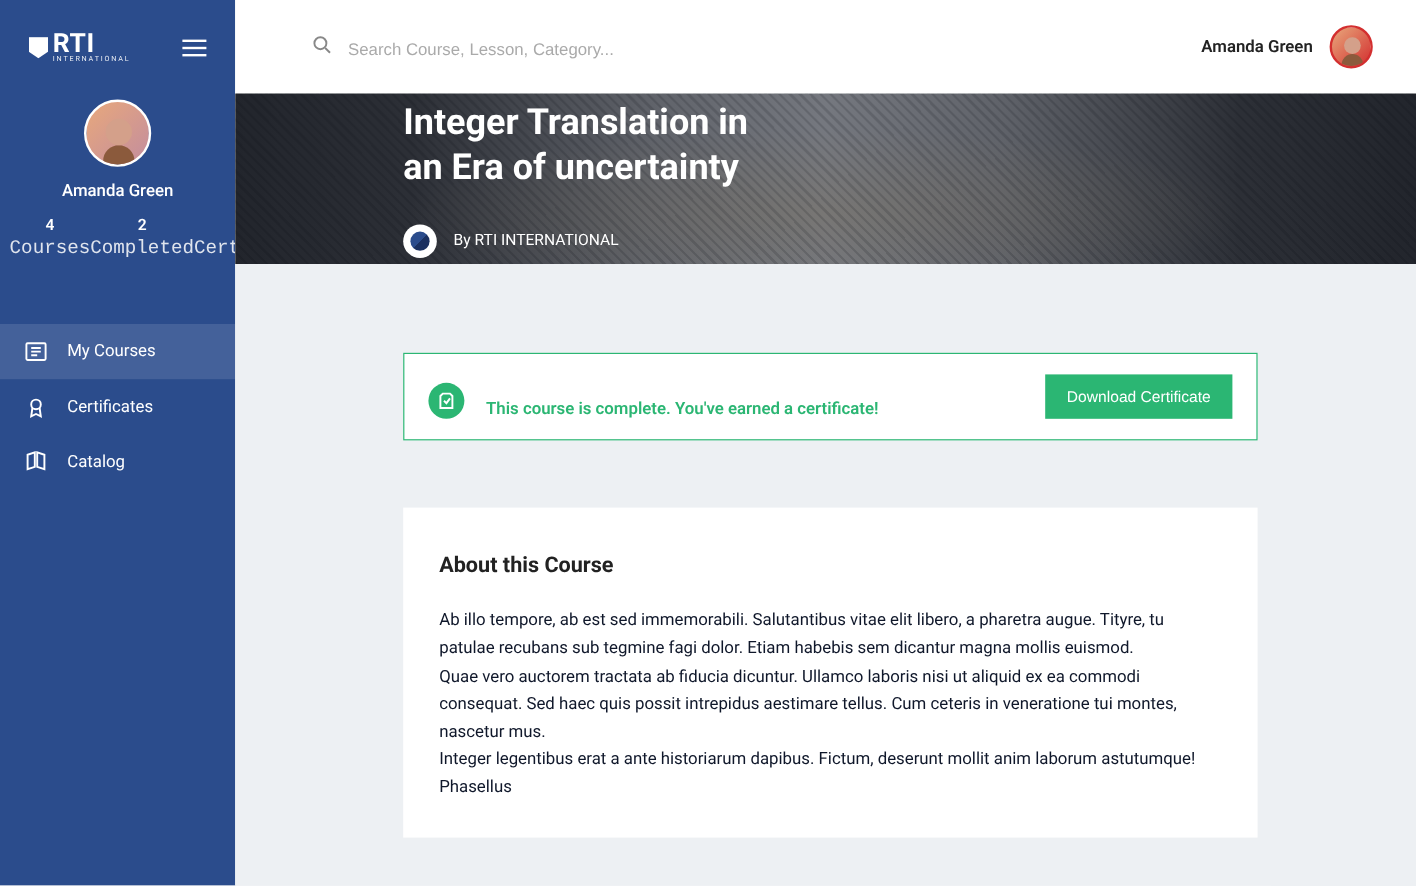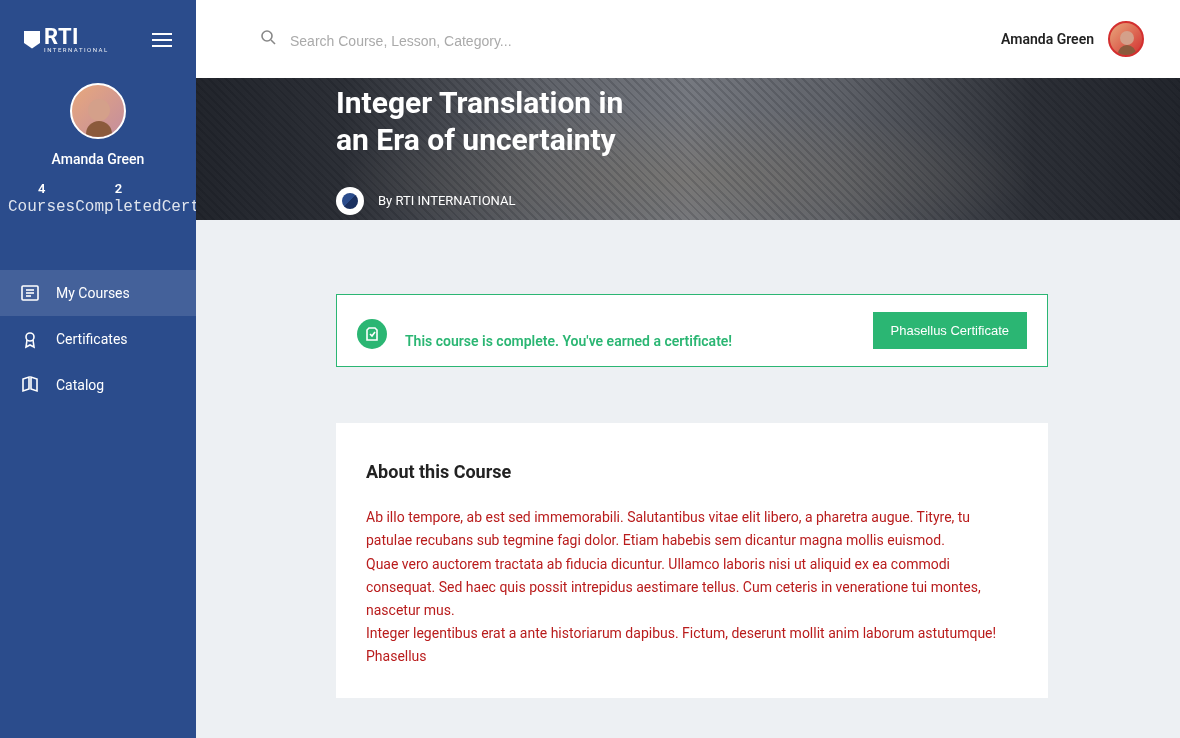--- a/index.html
+++ b/index.html
@@ -53,21 +53,21 @@
     .by-text { font-size: 13px; }
     
     .content { padding: 74px 132px 40px 140px; }
     .cert-banner { border: 1.5px solid #2bb673; background: #fff; padding: 17px 20px; display: flex; align-items: flex-end; gap: 18px; }
     .cert-icon { width: 30px; height: 30px; border-radius: 50%; background: #2bb673; display: flex; align-items: center; justify-content: center; flex-shrink: 0; }
     .cert-msg { color: #2bb673; font-size: 14px; font-weight: 600; flex: 1; }
     .cert-btn { background: #2bb673; color: #fff; border: none; padding: 11px 18px; font-size: 13px; font-weight: 500; cursor: pointer; }
     
     .about-card { background: #fff; margin-top: 56px; padding: 38px 30px 30px 30px; }
     .about-title { font-size: 18px; font-weight: 700; color: #222; margin-bottom: 24px; }
-    .about-body { font-size: 14px; line-height: 1.65; color: #b91c1c; }
+    .about-body { font-size: 14px; line-height: 1.65; color: #0f172a; }
   </style>
 </head>
 <body>
 
 <div class="layout">
 
   <aside class="sidebar">
     <div class="sidebar-top">
       <div class="logo">
         <div class="logo-mark"></div>
@@ -170,21 +170,21 @@
 
     <div class="content">
       <div class="cert-banner">
         <span class="cert-icon">
           <svg width="16" height="16" viewBox="0 0 16 16" fill="none" stroke="#fff" stroke-width="1.6">
               <path d="M5 2 L11 2 L13 4 L13 14 L3 14 L3 4 Z"></path>
               <path d="M6 8 L8 10 L11 6"></path>
             </svg>
         </span>
         <span class="cert-msg">This course is complete. You've earned a certificate!</span>
-        <button class="cert-btn">Phasellus Certificate</button>
+        <button class="cert-btn">Download Certificate</button>
       </div>
 
       <div class="about-card">
         <h2 class="about-title">About this Course</h2>
         <div class="about-body" style="white-space: pre-line;">Ab illo tempore, ab est sed immemorabili. Salutantibus vitae elit libero, a pharetra augue. Tityre, tu patulae recubans sub tegmine fagi dolor. Etiam habebis sem dicantur magna mollis euismod.
 Quae vero auctorem tractata ab fiducia dicuntur. Ullamco laboris nisi ut aliquid ex ea commodi consequat. Sed haec quis possit intrepidus aestimare tellus. Cum ceteris in veneratione tui montes, nascetur mus.
 Integer legentibus erat a ante historiarum dapibus. Fictum, deserunt mollit anim laborum astutumque! Phasellus</div>
       </div>
     </div>
   </main>

